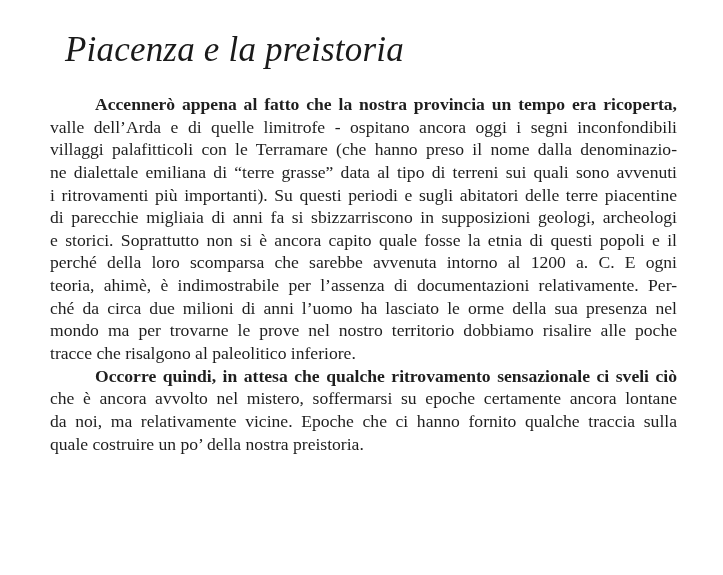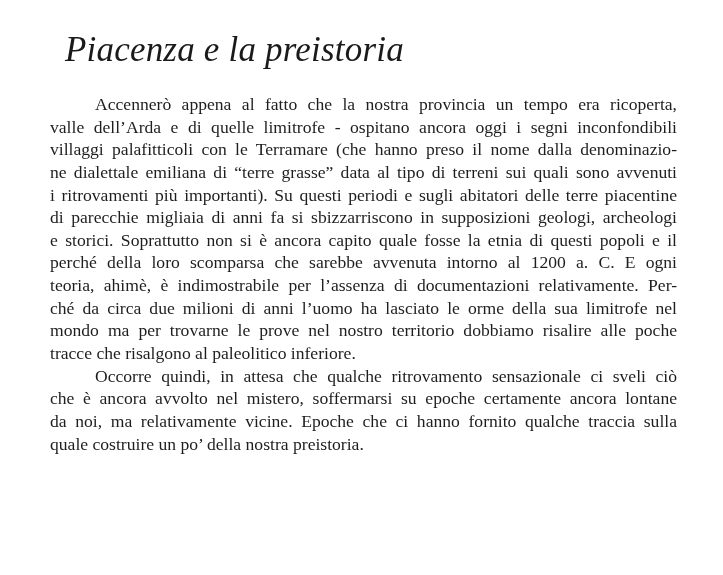--- a/index.html
+++ b/index.html
@@ -41,20 +41,21 @@
       line-height: 22.65px;
       font-family: "Liberation Serif", "DejaVu Serif", serif;
       font-size: 17.6px;
       white-space: nowrap;
       text-align: justify;
       text-align-last: justify;
       color: #1e1e1e;
     }
     .line.indent {
       padding-left: 45px;
+      font-weight: bold;
     }
     .line.last {
       text-align-last: left;
     }
   </style>
 </head>
 <body>
 
 <h1 class="title">Piacenza e la preistoria</h1>
 
@@ -62,21 +63,21 @@
   <div class="paragraph">
     <span class="line indent">Accennerò appena al fatto che la nostra provincia un tempo era ricoperta,</span>
     <span class="line">valle dell’Arda e di quelle limitrofe - ospitano ancora oggi i segni inconfondibili</span>
     <span class="line">villaggi palafitticoli con le Terramare (che hanno preso il nome dalla denominazio-</span>
     <span class="line">ne dialettale emiliana di “terre grasse” data al tipo di terreni sui quali sono avvenuti</span>
     <span class="line">i ritrovamenti più importanti). Su questi periodi e sugli abitatori delle terre piacentine</span>
     <span class="line">di parecchie migliaia di anni fa si sbizzarriscono in supposizioni geologi, archeologi</span>
     <span class="line">e storici. Soprattutto non si è ancora capito quale fosse la etnia di questi popoli e il</span>
     <span class="line">perché della loro scomparsa che sarebbe avvenuta intorno al 1200 a. C. E ogni</span>
     <span class="line">teoria, ahimè, è indimostrabile per l’assenza di documentazioni relativamente. Per-</span>
-    <span class="line">ché da circa due milioni di anni l’uomo ha lasciato le orme della sua limitrofe nel</span>
+    <span class="line">ché da circa due milioni di anni l’uomo ha lasciato le orme della sua presenza nel</span>
     <span class="line">mondo ma per trovarne le prove nel nostro territorio dobbiamo risalire alle poche</span>
     <span class="line last">tracce che risalgono al paleolitico inferiore.</span>
   </div>
   <div class="paragraph">
     <span class="line indent">Occorre quindi, in attesa che qualche ritrovamento sensazionale ci sveli ciò</span>
     <span class="line">che è ancora avvolto nel mistero, soffermarsi su epoche certamente ancora lontane</span>
     <span class="line">da noi, ma relativamente vicine. Epoche che ci hanno fornito qualche traccia sulla</span>
     <span class="line last">quale costruire un po’ della nostra preistoria.</span>
   </div>
 </div>

